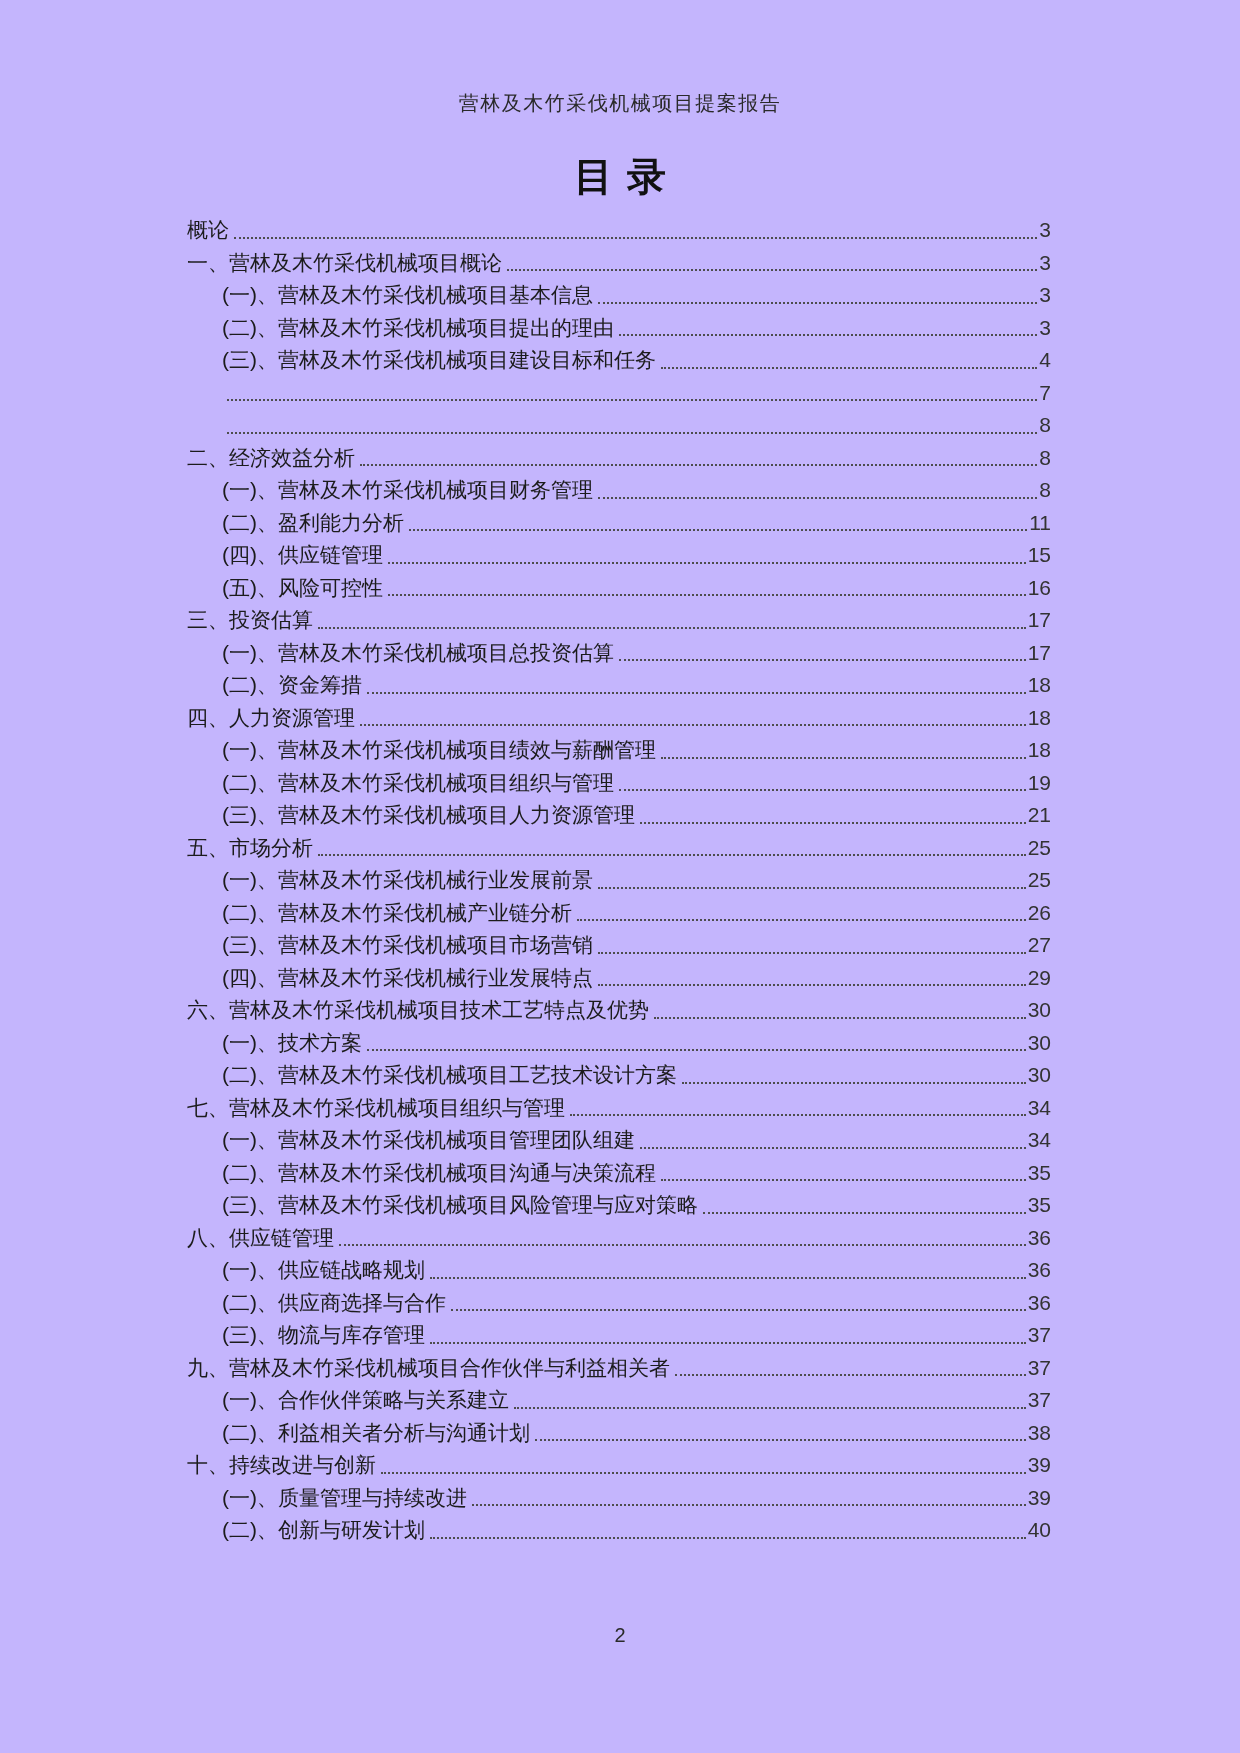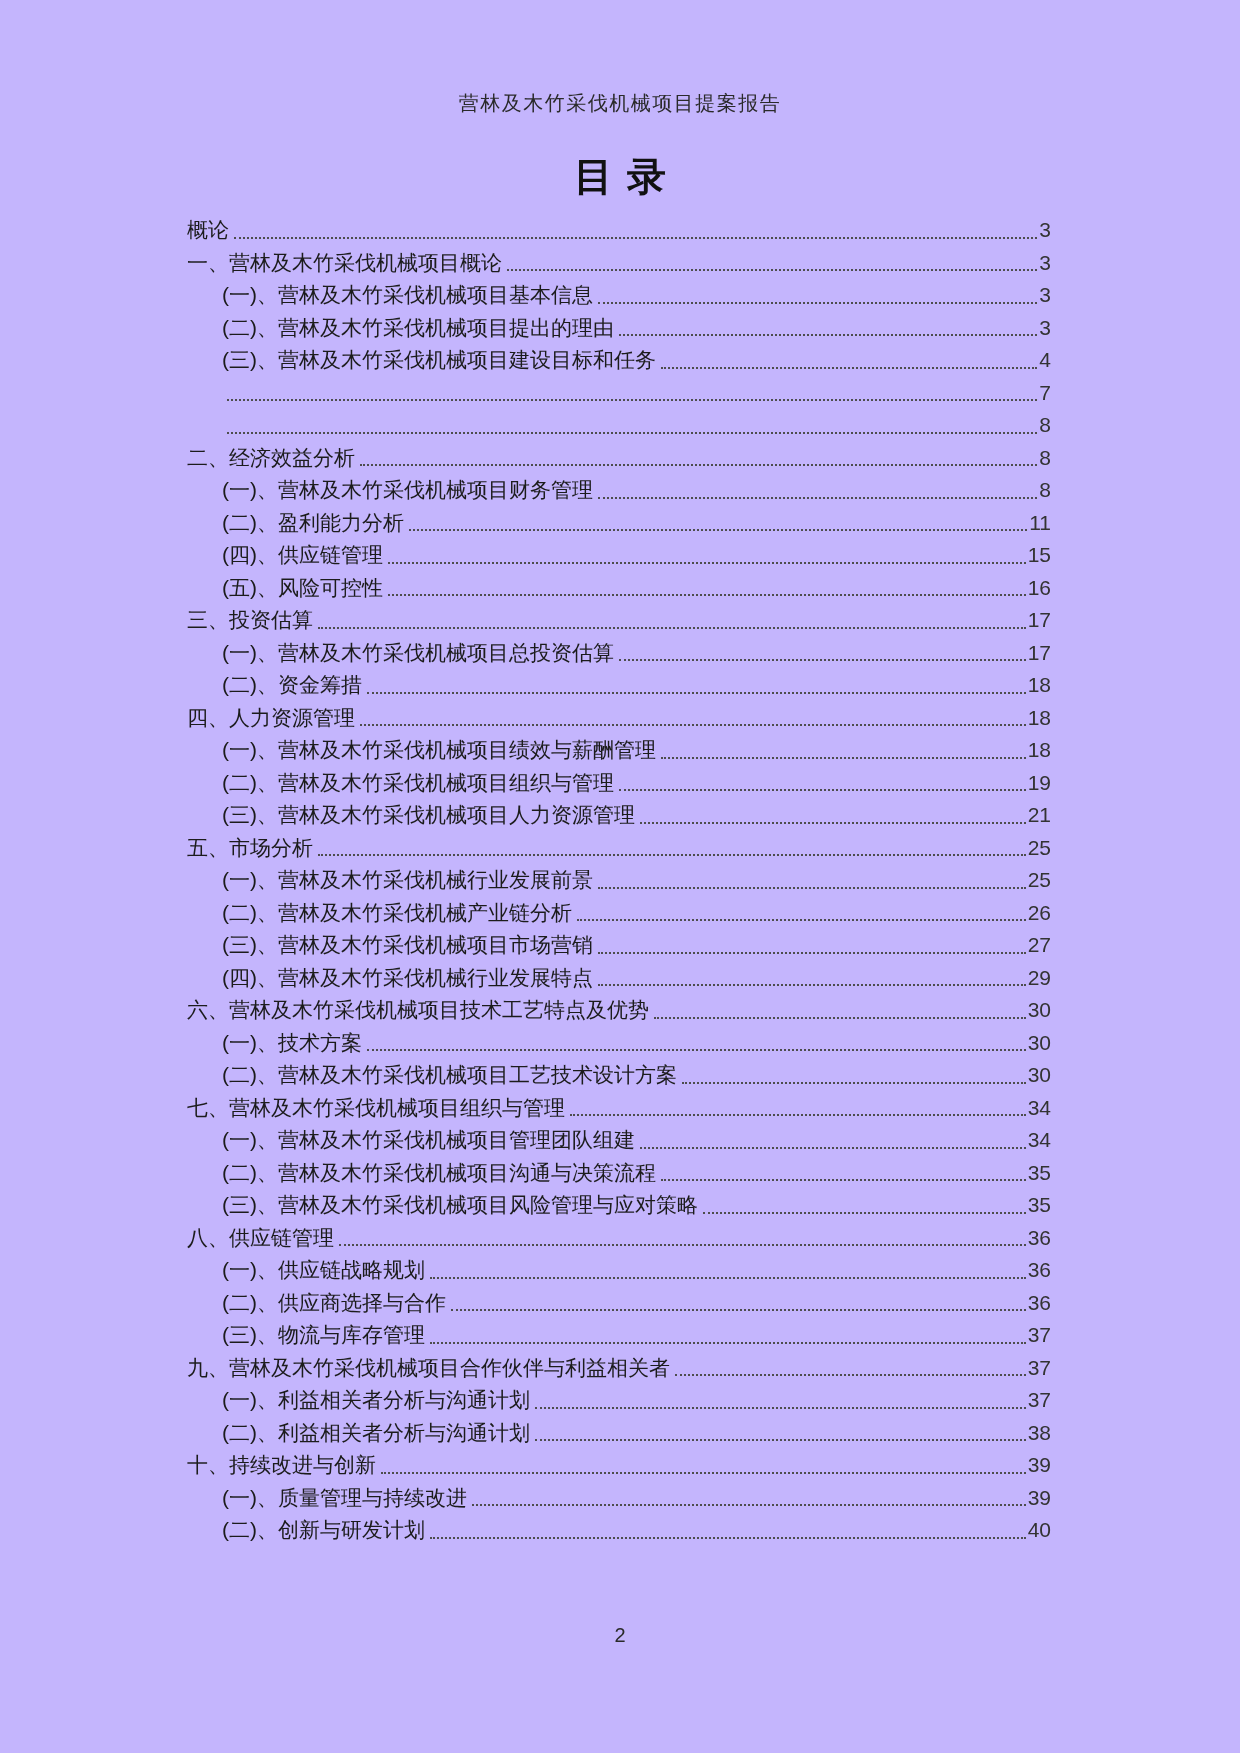--- a/index.html
+++ b/index.html
@@ -302,21 +302,21 @@
     <span class="toc-page">37</span>
   </div>
 
   <div class="toc-row level-0">
     <span class="toc-label">九、营林及木竹采伐机械项目合作伙伴与利益相关者</span>
     <span class="toc-dots"></span>
     <span class="toc-page">37</span>
   </div>
 
   <div class="toc-row level-1">
-    <span class="toc-label">(一)、利益相关者分析与沟通计划</span>
+    <span class="toc-label">(一)、合作伙伴策略与关系建立</span>
     <span class="toc-dots"></span>
     <span class="toc-page">37</span>
   </div>
 
   <div class="toc-row level-1">
     <span class="toc-label">(二)、利益相关者分析与沟通计划</span>
     <span class="toc-dots"></span>
     <span class="toc-page">38</span>
   </div>
 

